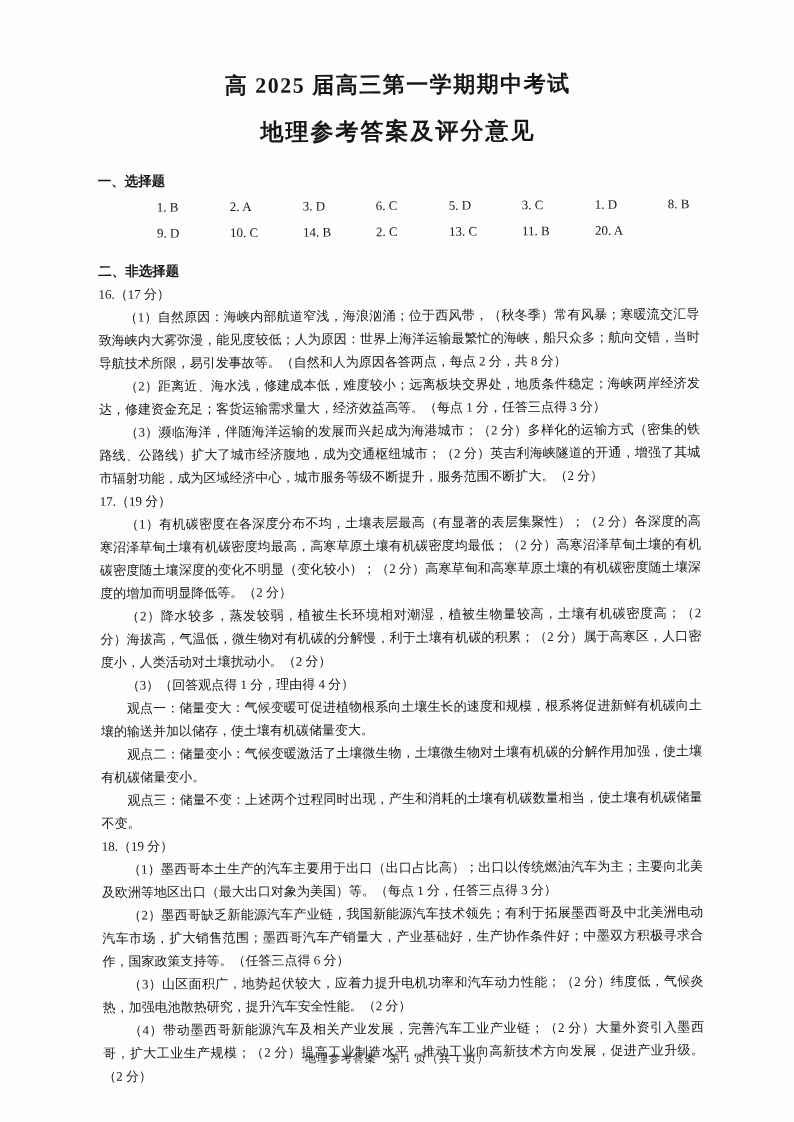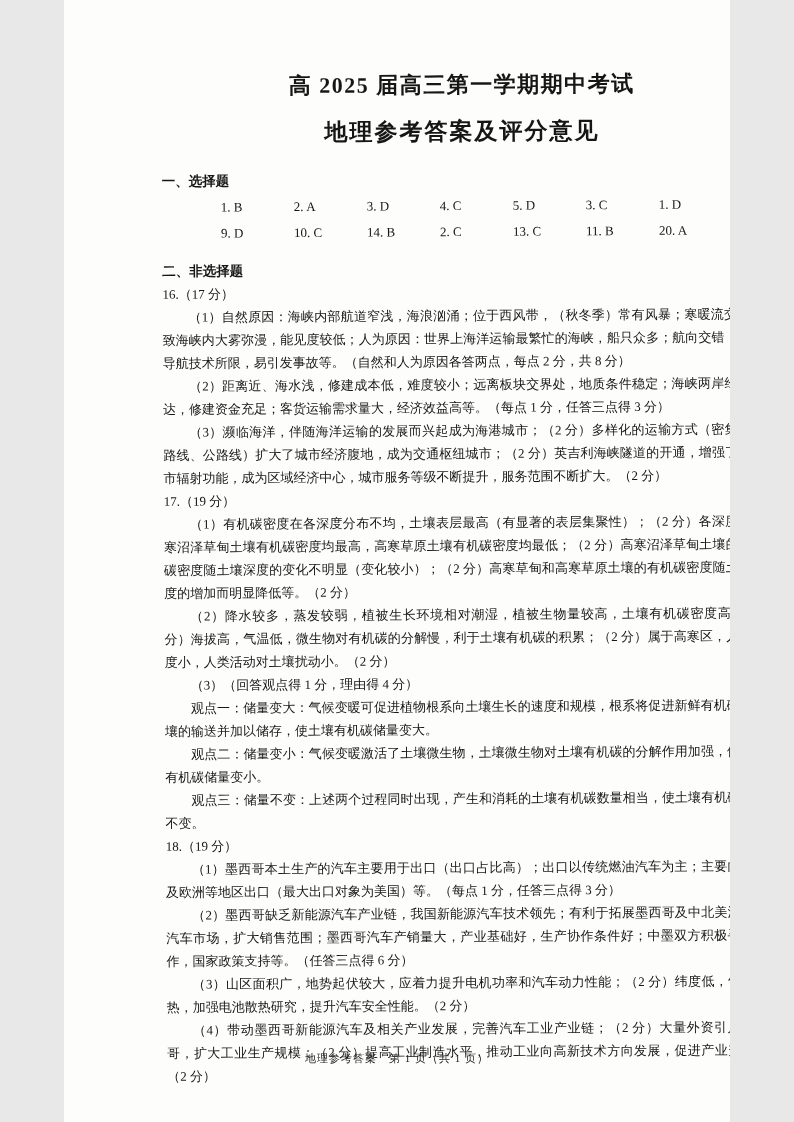--- a/index.html
+++ b/index.html
@@ -1,19 +1,19 @@
 <!DOCTYPE html>
 <html><head>
 <meta charset="utf-8">
 <style>
   * { margin: 0; padding: 0; box-sizing: border-box; }
   html, body { background: #e8e8e8; }
   .page {
     position: relative;
-    width: 666px;
+    width: 794px;
     height: 1122px;
     margin: 0 auto;
     background: #fdfdfc;
     color: #161616;
     font-family: "Liberation Serif", "DejaVu Serif", serif;
     overflow: hidden;
   }
   .content {
     position: absolute;
     left: 97px;
@@ -81,21 +81,21 @@
 
     <div class="title">高 2025 届高三第一学期期中考试</div>
     <div class="subtitle">地理参考答案及评分意见</div>
 
     <div class="sec-heading first">一、选择题</div>
 
     <div class="answers">
       <span>1. B</span>
       <span>2. A</span>
       <span>3. D</span>
-      <span>4. C</span>
+      <span>6. C</span>
       <span>5. D</span>
       <span>3. C</span>
       <span>1. D</span>
       <span>8. B</span>
       <span>9. D</span>
       <span>10. C</span>
       <span>14. B</span>
       <span>2. C</span>
       <span>13. C</span>
       <span>11. B</span>

